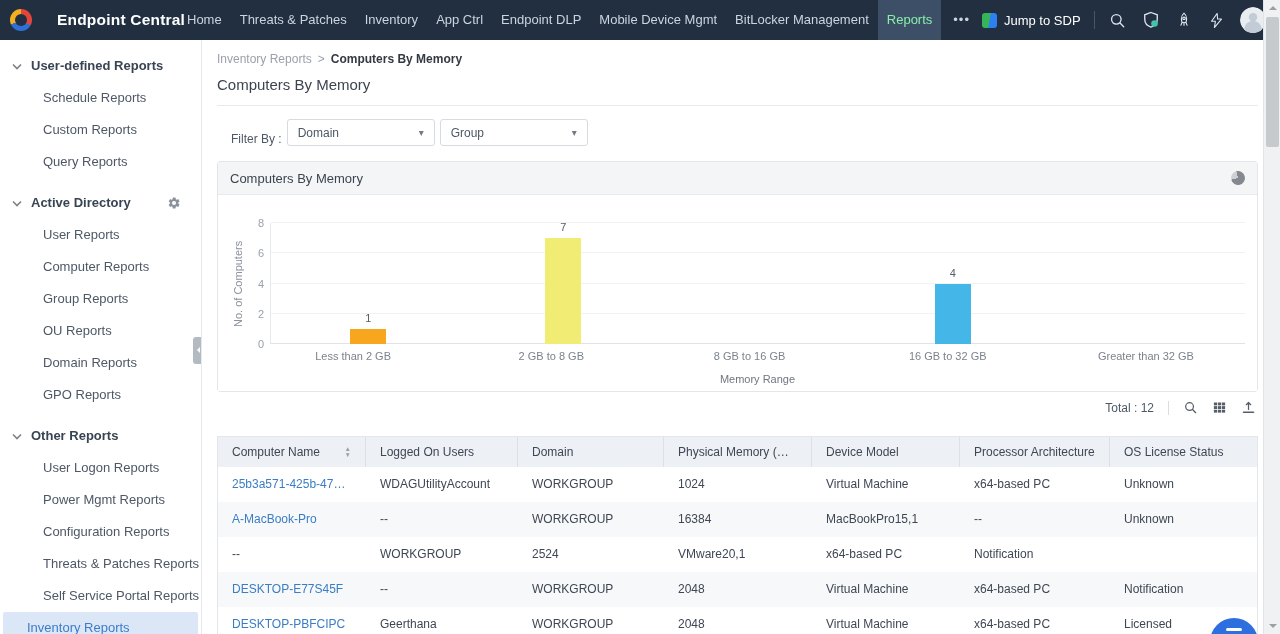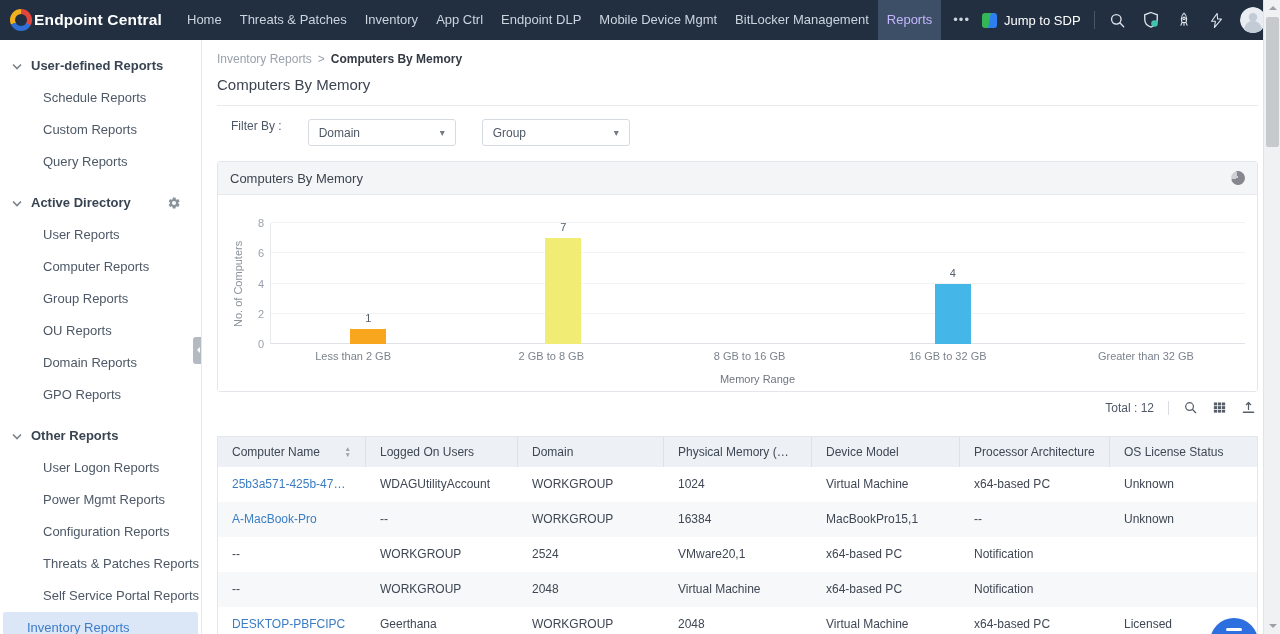--- a/index.html
+++ b/index.html
@@ -3,28 +3,28 @@
 <meta charset="utf-8">
 <style>
   * { box-sizing: border-box; margin: 0; padding: 0; }
   html,body { width:1280px; height:634px; overflow:hidden; background:#fff;
     font-family:"Liberation Sans","DejaVu Sans",sans-serif; }
   body { position:relative; }
 
   
   .navbar { height:40px; background:#212f41; display:flex; align-items:center;
     padding:0 30px 0 10px; position:relative; z-index:5; }
-  .brand { display:flex; align-items:center; gap:2px; width:168px; flex-shrink:0; }
+  .brand { display:flex; align-items:center; gap:25px; width:168px; flex-shrink:0; }
   .logo { width:22px; height:22px; border-radius:50%; position:relative; flex-shrink:0;
     background:conic-gradient(#e2453c 0 120deg,#2f6fd6 120deg 245deg,#f2b01e 245deg 360deg); }
   .logo::after { content:""; position:absolute; inset:5px; background:#212f41; border-radius:50%; }
   .brand-name { color:#fff; font-weight:bold; font-size:15.5px; letter-spacing:.2px; white-space:nowrap; }
   .nav-items { display:flex; align-items:stretch; height:40px; }
   .nav-item { padding:0 9px; line-height:40px; color:#ccd4de; font-size:13px; cursor:pointer; white-space:nowrap; flex-shrink:0; }
-  .nav-item.active { background:#3d4f66; color:#c4b5fd; }
+  .nav-item.active { background:#3d4f66; color:#86efac; }
   .nav-more { color:#ccd4de; padding:0 12px; line-height:40px; font-size:13px; letter-spacing:1px; cursor:pointer; }
   .nav-right { margin-left:auto; display:flex; align-items:center; gap:13px; flex-shrink:0; }
   .sdp { display:flex; align-items:center; gap:7px; color:#fff; font-size:13px; cursor:pointer; white-space:nowrap; }
   .sdp-icon { width:15px; height:15px; border-radius:3px;
     background:linear-gradient(100deg,#35b558 0 48%,#2e7ff0 52% 100%); }
   .nav-divider { width:1px; height:18px; background:#47566b; }
   .nav-icon { width:20px; height:20px; display:flex; align-items:center; justify-content:center; cursor:pointer; }
   .avatar { width:26px; height:26px; border-radius:50%; overflow:hidden; cursor:pointer; }
 
   
@@ -53,21 +53,21 @@
     border:3.5px solid transparent; border-right-color:#fff; }
 
   .main { flex:1; padding:12px 22px 0 15px; overflow:hidden; }
 
   
   .breadcrumb { display:flex; align-items:center; gap:6px; font-size:12px; color:#9aa1ab; }
   .bc-parent { cursor:pointer; }
   .bc-current { color:#333a44; font-weight:bold; }
   .page-title { font-size:15px; color:#3c4450; margin:10px 0 12px; font-weight:normal; }
   .main-divider { height:1px; background:#e8ebee; margin-bottom:13px; }
-  .filter-row { display:flex; align-items:flex-start; gap:26px; margin:0 0 15px; padding-left:14px; }
+  .filter-row { display:flex; align-items:flex-end; gap:5px; margin:0 0 15px; padding-left:14px; }
   .filter-label { font-size:12px; color:#4d5866; }
   .dropdown { width:148px; height:27px; border:1px solid #d6dbe1; border-radius:3px; background:#fff;
     display:flex; align-items:center; justify-content:space-between; padding:0 10px;
     font-size:12px; color:#4d5866; cursor:pointer; }
   .dd-caret { color:#737a84; font-size:10px; }
 
   
   .panel { border:1px solid #e3e6ea; border-radius:3px; margin-bottom:8px; }
   .panel-header { height:33px; background:#f4f5f7; border-bottom:1px solid #e6e9ed;
     display:flex; align-items:center; padding:0 12px; font-size:13px; color:#3c4450; }
@@ -362,20 +362,21 @@
           </div>
           <div class="t-row">
             <div class="t-cell">--</div>
             <div class="t-cell">WORKGROUP</div>
             <div class="t-cell">2524</div>
             <div class="t-cell">VMware20,1</div>
             <div class="t-cell">x64-based PC</div>
             <div class="t-cell">Notification</div>
           </div>
           <div class="t-row">
+            <div class="t-cell cell-link">DESKTOP-E77S45F</div>
             <div class="t-cell">--</div>
             <div class="t-cell">WORKGROUP</div>
             <div class="t-cell">2048</div>
             <div class="t-cell">Virtual Machine</div>
             <div class="t-cell">x64-based PC</div>
             <div class="t-cell">Notification</div>
           </div>
           <div class="t-row">
             <div class="t-cell cell-link">DESKTOP-PBFCIPC</div>
             <div class="t-cell">Geerthana</div>

